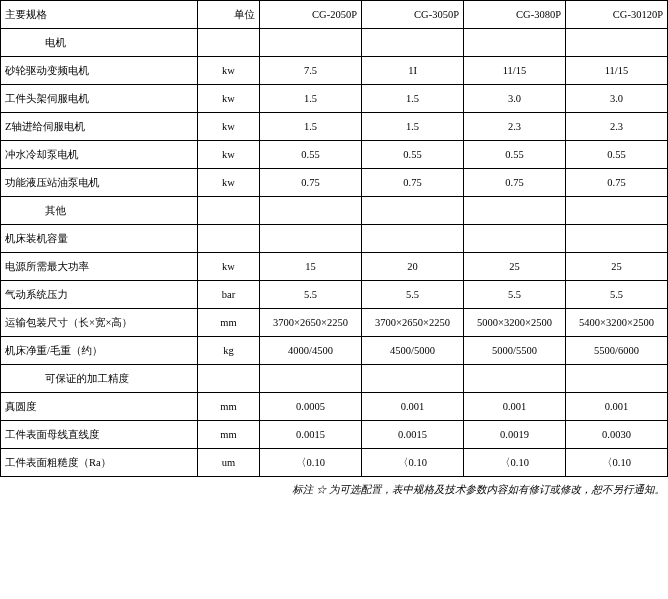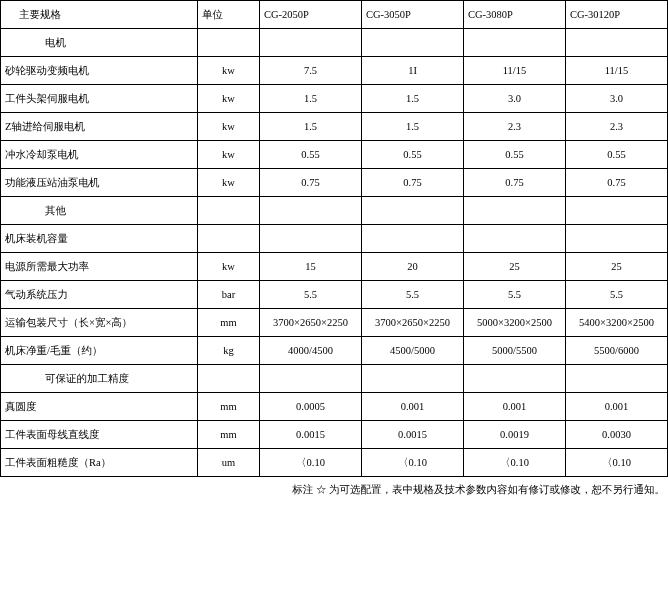--- a/index.html
+++ b/index.html
@@ -39,35 +39,36 @@
   col.c-unit  { width: 62px; }
   col.c-model { width: 102px; }
   td.label {
     text-align: left;
     padding-left: 6px;
   }
   td.unit, td.val {
     text-align: center;
   }
   td.header {
-    text-align: left;
+    text-align: right;
   }
   td.header.label {
     text-align: left;
-    padding-left: 18px;
+    padding-left: 4px;
   }
   tr.section td {
     text-align: left;
     padding-left: 44px;
   }
   .footnote {
     font-size: 10.5px;
     text-align: right;
     padding: 7px 3px 0 0;
     line-height: 1.2;
+    font-style: italic;
   }
 </style>
 </head>
 <body>
 
 <div class="page">
 
   <table class="spec">
     <colgroup>
       <col class="c-label">

